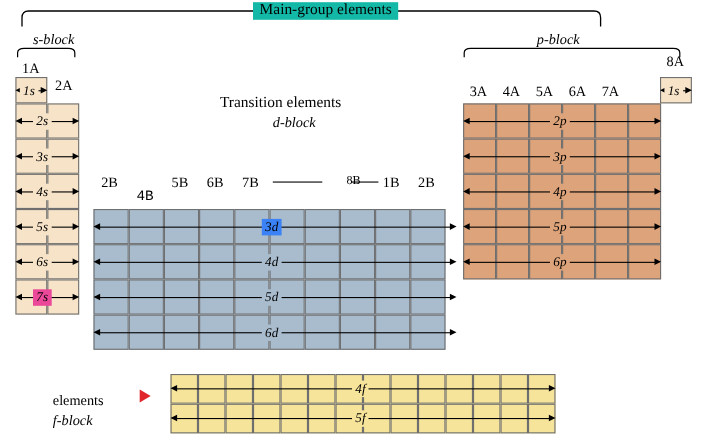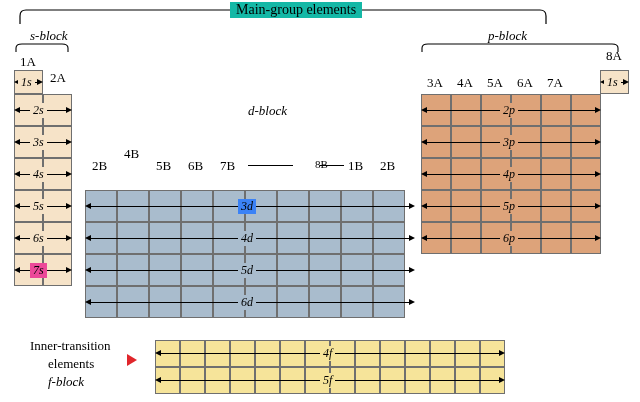--- a/index.html
+++ b/index.html
@@ -46,20 +46,21 @@
 
   <div class="lbl" style="left:20px;top:54px;font-size:13px;">1A</div>
   <div class="lbl" style="left:50px;top:70px;font-size:13px;">2A</div>
 
   <svg class="brace" style="left:420px;top:42px;" width="200" height="12" viewBox="0 0 200 12">
     <path d="M2,10 L2,6 Q2,2 8,2 L192,2 Q198,2 198,6 L198,10" fill="none" stroke="#000" stroke-width="1.1"></path>
   </svg>
   <div class="lbl it" style="left:488px;top:28px;font-size:13px;">p-block</div>
   <div class="lbl" style="left:606px;top:48px;font-size:13px;">8A</div>
 
+  <div class="lbl" style="left:200px;top:86px;font-size:14px;">Transition elements</div>
   <div class="lbl it" style="left:248px;top:103px;font-size:13px;">d-block</div>
 
   <div class="cellgrid s-fill" style="left:14px;top:70px;">
     <div class="row">
       <div class="cell" style="width:29px;height:24px;"></div>
     </div>
   </div>
   <div class="arrowline" style="left:18px;top:82px;width:22px;"></div>
   <div class="arrowhead ah-left" style="left:14px;top:78.5px;"></div>
   <div class="arrowhead ah-right" style="left:37px;top:78.5px;"></div>
@@ -177,21 +178,21 @@
         <div class="cell" style="width:32px;height:32px;"></div>
         <div class="cell" style="width:32px;height:32px;"></div>
         <div class="cell" style="width:32px;height:32px;"></div>
         <div class="cell" style="width:32px;height:32px;"></div>
         <div class="cell" style="width:32px;height:32px;"></div>
         <div class="cell" style="width:32px;height:32px;"></div>
     </div>
   </div>
 
   <div class="lbl" style="left:92px;top:158px;font-size:13px;">2B</div>
-  <div class="lbl" style="left:124px;top:146px;font-size:13px;">4B</div>
+  <div class="lbl" style="left:124px;top:171px;font-size:13px;font-family:Liberation Mono, monospace;">4B</div>
   <div class="lbl" style="left:156px;top:158px;font-size:13px;">5B</div>
   <div class="lbl" style="left:188px;top:158px;font-size:13px;">6B</div>
   <div class="lbl" style="left:220px;top:158px;font-size:13px;">7B</div>
   <div class="lbl" style="left:295px;top:158px;font-size:11px;margin-left:20px;">8B</div>
   <div class="lbl" style="left:348px;top:158px;font-size:13px;">1B</div>
   <div class="lbl" style="left:380px;top:158px;font-size:13px;">2B</div>
 
   <div class="arrowline" style="left:248px;top:165px;width:45px;"></div>
   <div class="arrowline" style="left:320px;top:165px;width:24px;"></div>
 
@@ -327,18 +328,17 @@
   <div class="arrowline" style="left:159px;top:353px;width:342px;"></div>
   <div class="arrowhead ah-left" style="left:155px;top:349.5px;"></div>
   <div class="arrowhead ah-right" style="left:499px;top:349.5px;"></div>
   <div class="orb" style="left:320px;top:346px;background:#f6e49a;">4f</div>
 
   <div class="arrowline" style="left:159px;top:380px;width:342px;"></div>
   <div class="arrowhead ah-left" style="left:155px;top:376.5px;"></div>
   <div class="arrowhead ah-right" style="left:499px;top:376.5px;"></div>
   <div class="orb" style="left:320px;top:373px;background:#f6e49a;">5f</div>
 
-  <div class="lbl" style="left:30px;top:338px;font-size:13px;">Inner-transition</div>
   <div class="lbl" style="left:48px;top:356px;font-size:13px;">elements</div>
   <div class="lbl it" style="left:48px;top:374px;font-size:13px;">f-block</div>
   <div class="tri" style="left:127px;top:354px;"></div>
 
 </div>
 
 </body></html>

